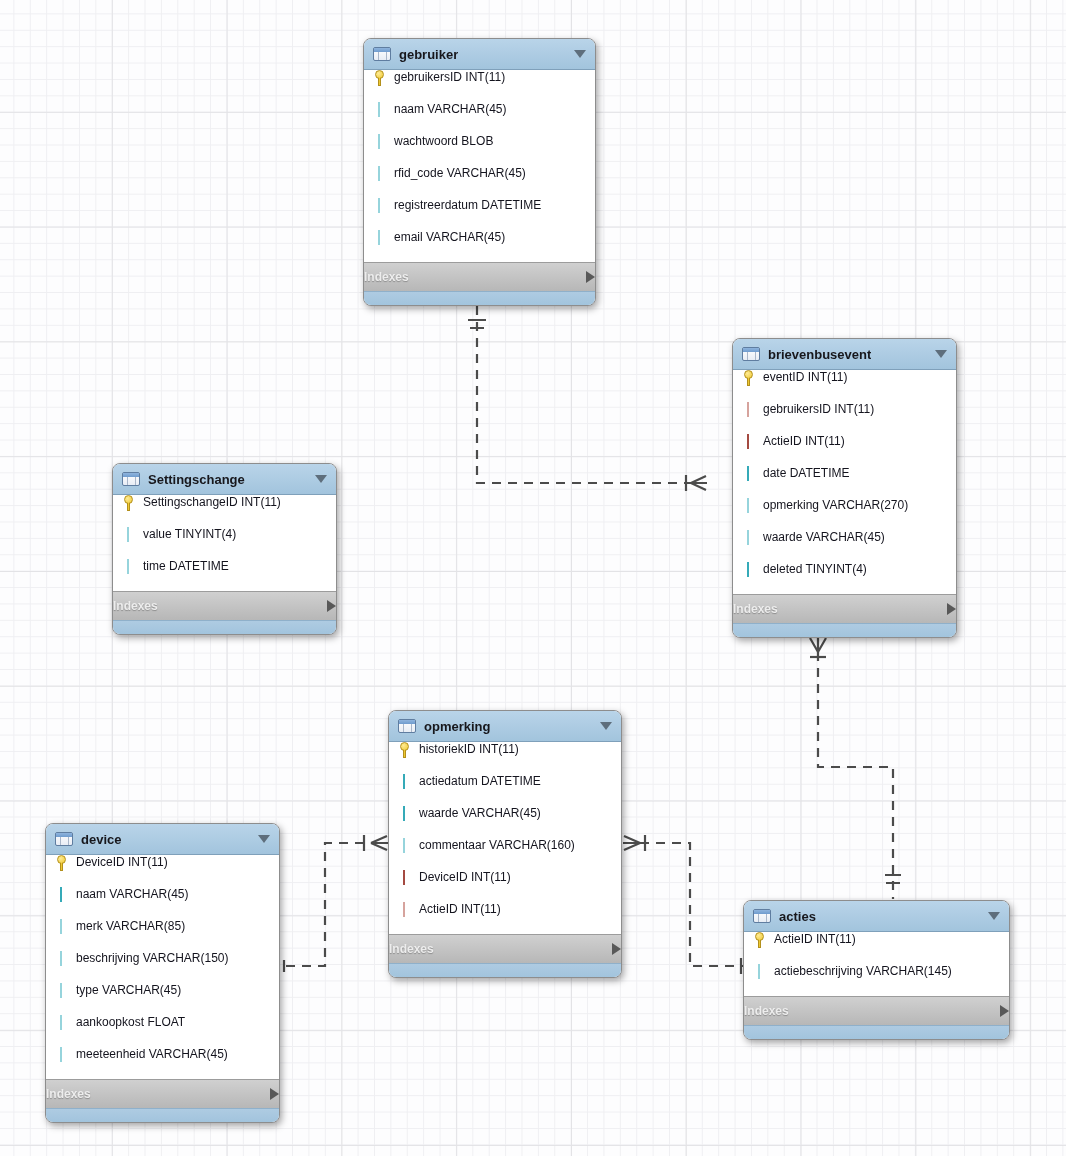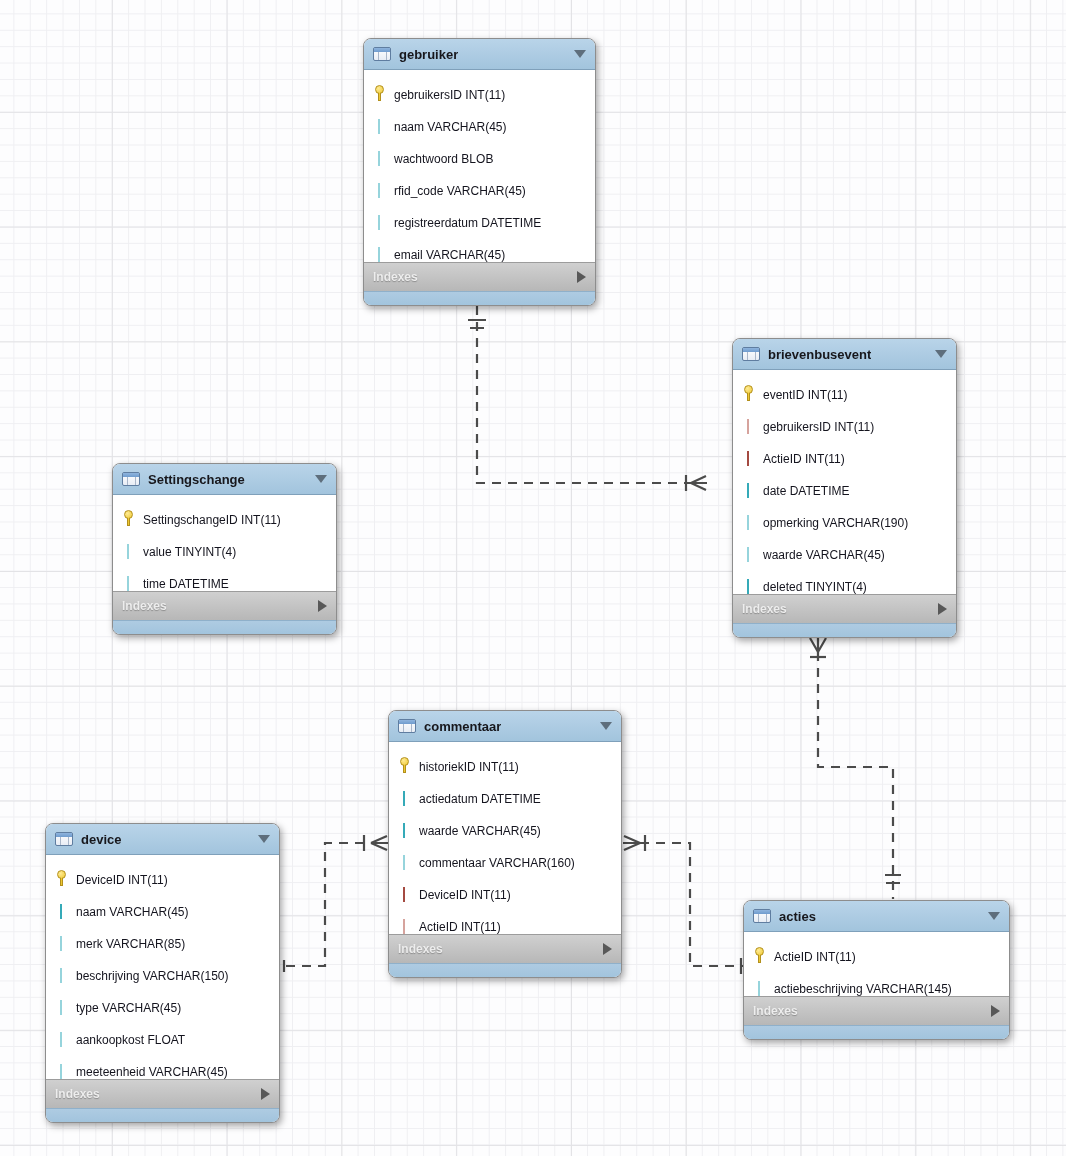--- a/index.html
+++ b/index.html
@@ -45,21 +45,21 @@
   .tbl-icon::after{
     content:"";position:absolute;left:4px;top:4px;bottom:0;width:7px;
     border-left:1px solid #a9b6c9;border-right:1px solid #a9b6c9;
   }
   .tri-down{
     margin-left:auto;width:0;height:0;flex:0 0 auto;
     border-left:6px solid transparent;border-right:6px solid transparent;
     border-top:8px solid #5e6e7c;
   }
   .t-row{
-    height:32px;display:flex;align-items:flex-end;
+    height:32px;display:flex;align-items:flex-start;
     padding:0 8px;gap:8px;white-space:nowrap;overflow:hidden;
     background:#fff;
   }
   .t-text{white-space:nowrap;}
   .cell-icon{flex:0 0 14px;width:14px;display:flex;justify-content:center;align-items:center;}
   .ic-key{position:relative;width:9px;height:17px;}
   .ic-key::before{
     content:"";position:absolute;top:0;left:0;width:7px;height:7px;border-radius:50%;
     background:radial-gradient(circle at 35% 35%, #ffeb94, #eec832);
     border:1px solid #b3901c;
@@ -71,21 +71,21 @@
   .dia{width:9px;height:9px;transform:rotate(45deg);box-sizing:border-box;}
   .ic-column .dia-i{background:#ffffff;border:1px solid #96d4dc;}
   .ic-column-nn .dia-i{background:#84e2ec;border:1px solid #35aab8;}
   .ic-fk .dia-i{background:#ffffff;border:1px solid #d6a39d;}
   .ic-fk-nn .dia-i{background:#dd7b71;border:1px solid #a44a41;}
   .t-indexes{
     height:28px;
     background:linear-gradient(#d0d0d0,#b7b7b7);
     border-top:1px solid #9c9c9c;
     display:flex;align-items:center;
-    padding:0 9px;
+    padding:0 0;
     font-weight:bold;color:#ededed;
     text-shadow:0 1px 1px rgba(90,90,90,0.5);
     justify-content:space-between;
   }
   .tri-right{
     margin-left:auto;width:0;height:0;
     border-top:6px solid transparent;border-bottom:6px solid transparent;
     border-left:9px solid #585858;
   }
   .t-footer{
@@ -205,21 +205,21 @@
   <div class="t-row">
     <span class="cell-icon">
         <span class="ic-column-nn"><span class="dia dia-i"></span></span>
       </span>
     <span class="t-text">date DATETIME</span>
   </div>
   <div class="t-row">
     <span class="cell-icon">
         <span class="ic-column"><span class="dia dia-i"></span></span>
       </span>
-    <span class="t-text">opmerking VARCHAR(190)</span>
+    <span class="t-text">opmerking VARCHAR(270)</span>
   </div>
   <div class="t-row">
     <span class="cell-icon">
         <span class="ic-column"><span class="dia dia-i"></span></span>
       </span>
     <span class="t-text">waarde VARCHAR(45)</span>
   </div>
   <div class="t-row">
     <span class="cell-icon">
         <span class="ic-column-nn"><span class="dia dia-i"></span></span>
@@ -260,21 +260,21 @@
   <div class="t-indexes">
     <span>Indexes</span>
     <span class="tri-right"></span>
   </div>
   <div class="t-footer"></div>
 </div>
 
 <div class="db-table" style="left:388px;top:710px;width:232px">
   <div class="t-header">
     <span class="tbl-icon"></span>
-    <span class="t-title">commentaar</span>
+    <span class="t-title">opmerking</span>
     <span class="tri-down"></span>
   </div>
   <div class="t-row">
     <span class="cell-icon">
         <span class="ic-key"></span>
       </span>
     <span class="t-text">historiekID INT(11)</span>
   </div>
   <div class="t-row">
     <span class="cell-icon">

